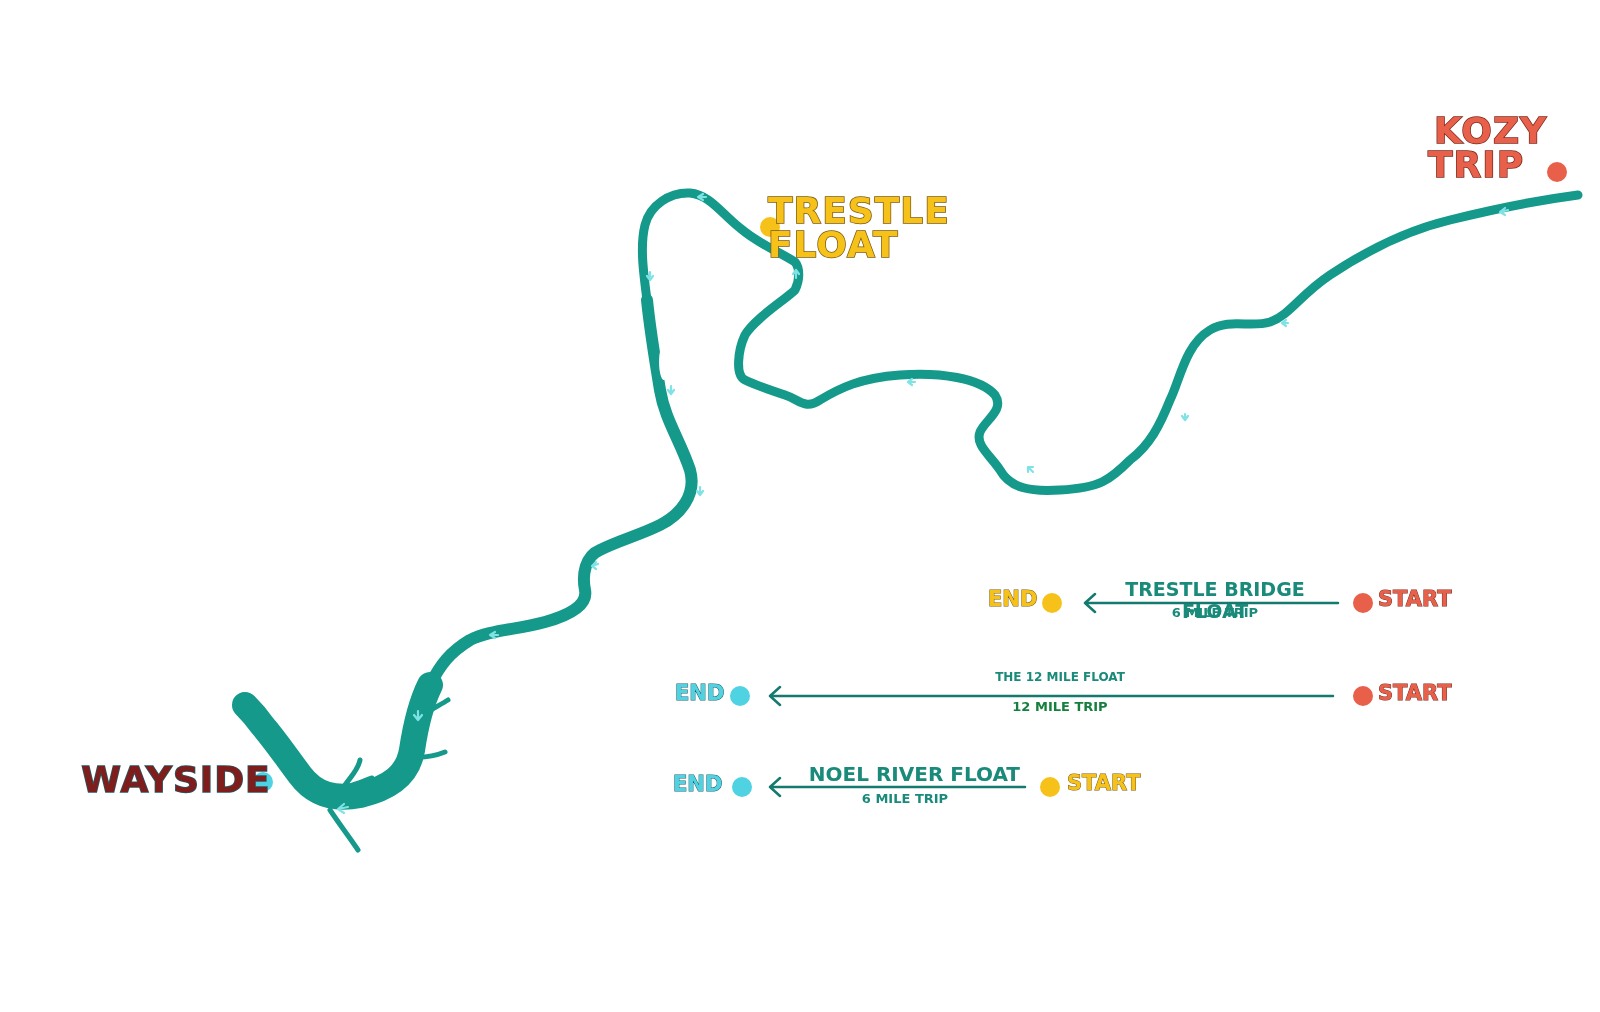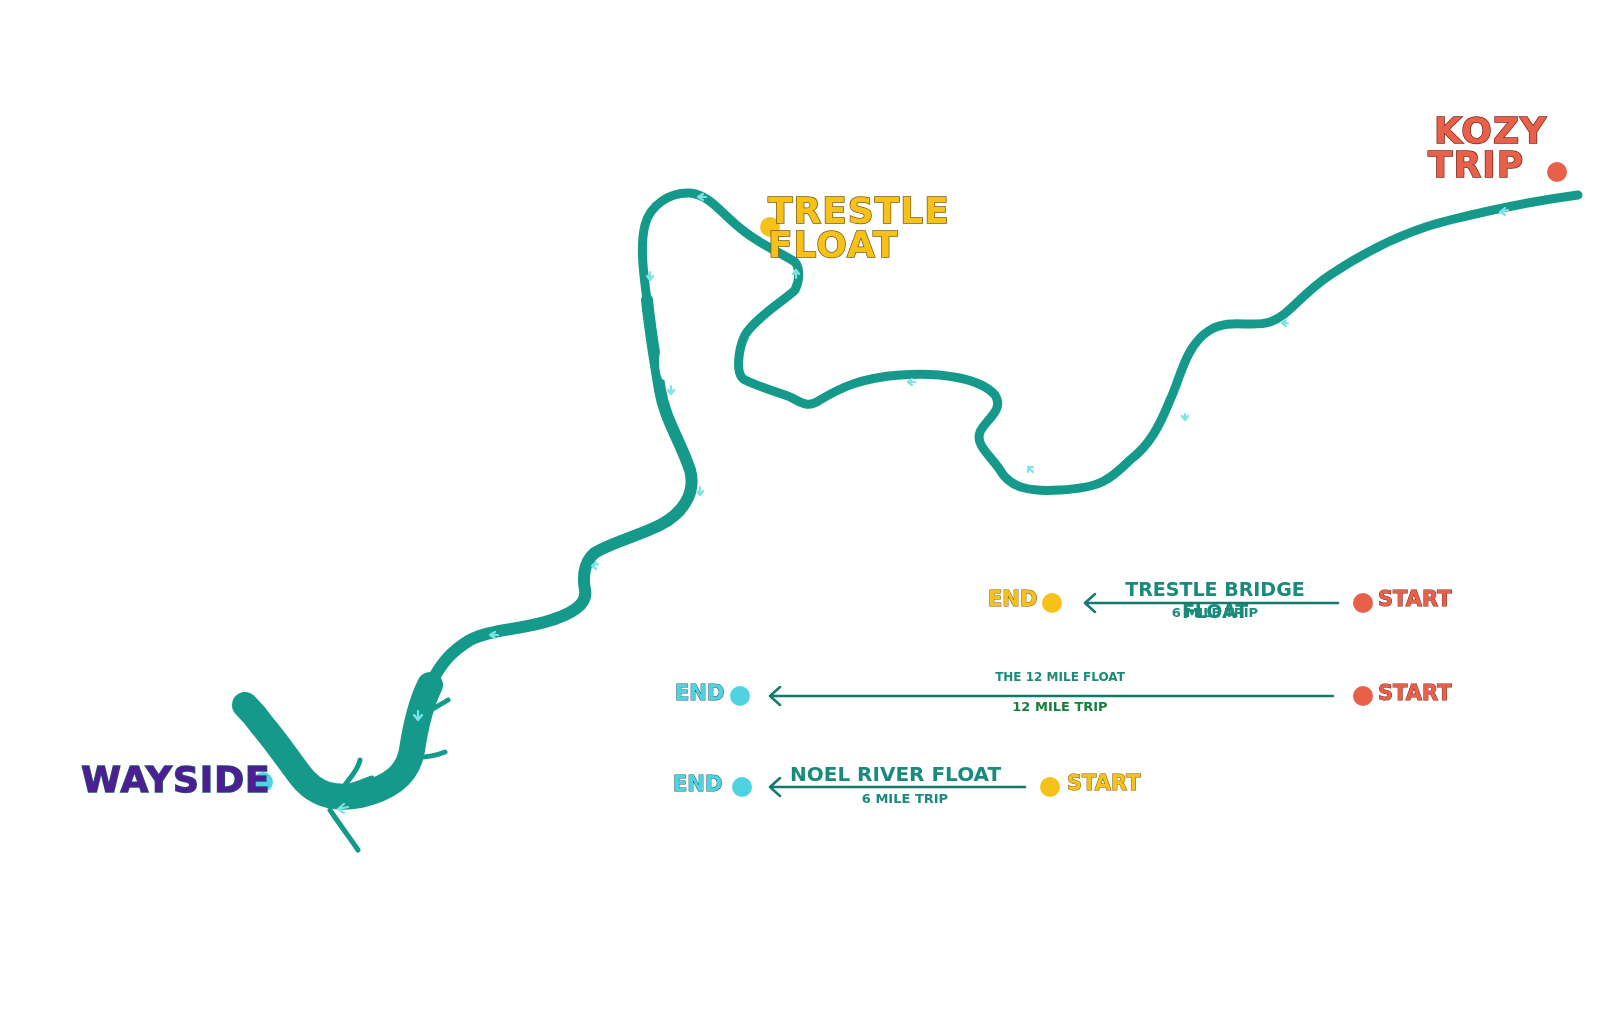--- a/index.html
+++ b/index.html
@@ -67,30 +67,30 @@
 <div class="place-label" style="left:1428px; top:114px; font-size:36px; color:#e8604a; -webkit-text-stroke-color:#7a2a1f; text-align:left;">
   <div style="padding-left:6px;">KOZY</div>
   <div>TRIP</div>
 </div>
 
 <div class="place-label" style="left:768px; top:165px; width:160px; font-size:36px; color:#f6c21a; -webkit-text-stroke-color:#7a5a10; text-align:left;margin-top:29px;">
   <div>TRESTLE</div>
   <div>FLOAT</div>
 </div>
 
-<div class="place-label" style="left:22px; top:763px; width:268px; font-size:36px; color:#4c1d95; -webkit-text-stroke-color:#1f5b66; text-align:center;">
+<div class="place-label" style="left:22px; top:763px; width:268px; font-size:36px; color:#7f1d1d; -webkit-text-stroke-color:#1f5b66; text-align:center;">
   <div style="padding-left:40px;">WAYSIDE</div>
 </div>
 
 <div class="legend-text place-label" style="left:988px; top:590px; font-size:21px; color:#f6c21a; -webkit-text-stroke:1px #7a5a10; letter-spacing:0;">END</div>
 <div class="legend-text" style="left:1095px; top:578px; width:240px; text-align:center; font-size:19px; color:#1a8a7a;">TRESTLE BRIDGE FLOAT</div>
 <div class="legend-text" style="left:1095px; top:605px; width:240px; text-align:center; font-size:13px; color:#1a8a7a;">6 MILE TRIP</div>
 <div class="legend-text place-label" style="left:1378px; top:590px; font-size:21px; color:#e8604a; -webkit-text-stroke:1px #7a2a1f; letter-spacing:0;">START</div>
 
 <div class="legend-text place-label" style="left:675px; top:684px; font-size:21px; color:#4fd3e3; -webkit-text-stroke:1px #1f5b66; letter-spacing:0;">END</div>
 <div class="legend-text" style="left:900px; top:670px; width:320px; text-align:center; font-size:12px; color:#1a8a7a;">THE 12 MILE FLOAT</div>
 <div class="legend-text" style="left:900px; top:699px; width:320px; text-align:center; font-size:13px; color:#15803d;">12 MILE TRIP</div>
 <div class="legend-text place-label" style="left:1378px; top:684px; font-size:21px; color:#e8604a; -webkit-text-stroke:1px #7a2a1f; letter-spacing:0;">START</div>
 
 <div class="legend-text place-label" style="left:673px; top:775px; font-size:21px; color:#4fd3e3; -webkit-text-stroke:1px #1f5b66; letter-spacing:0;">END</div>
-<div class="legend-text" style="left:790px; top:762px; width:230px; text-align:left; font-size:20px; color:#1a8a7a;">NOEL RIVER FLOAT</div>
+<div class="legend-text" style="left:790px; top:762px; width:230px; text-align:right; font-size:20px; color:#1a8a7a;">NOEL RIVER FLOAT</div>
 <div class="legend-text" style="left:790px; top:791px; width:230px; text-align:center; font-size:13px; color:#1a8a7a;">6 MILE TRIP</div>
 <div class="legend-text place-label" style="left:1067px; top:774px; font-size:21px; color:#f6c21a; -webkit-text-stroke:1px #7a5a10; letter-spacing:0;">START</div>
 
 </body></html>

